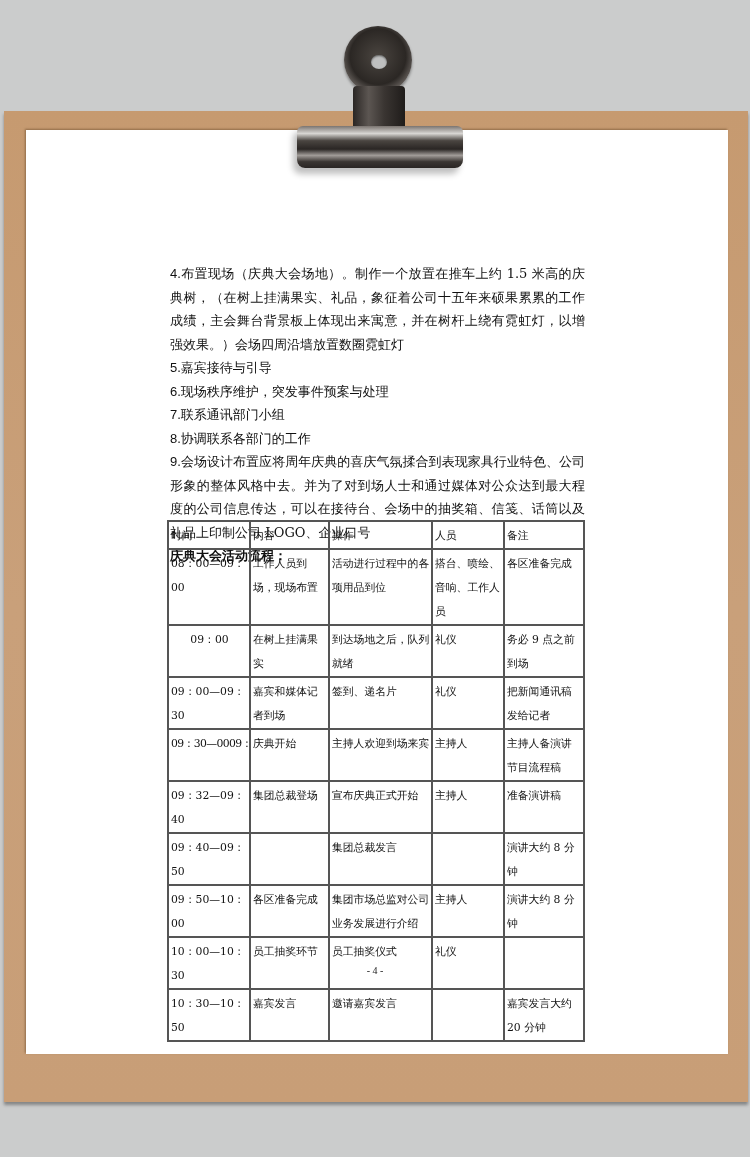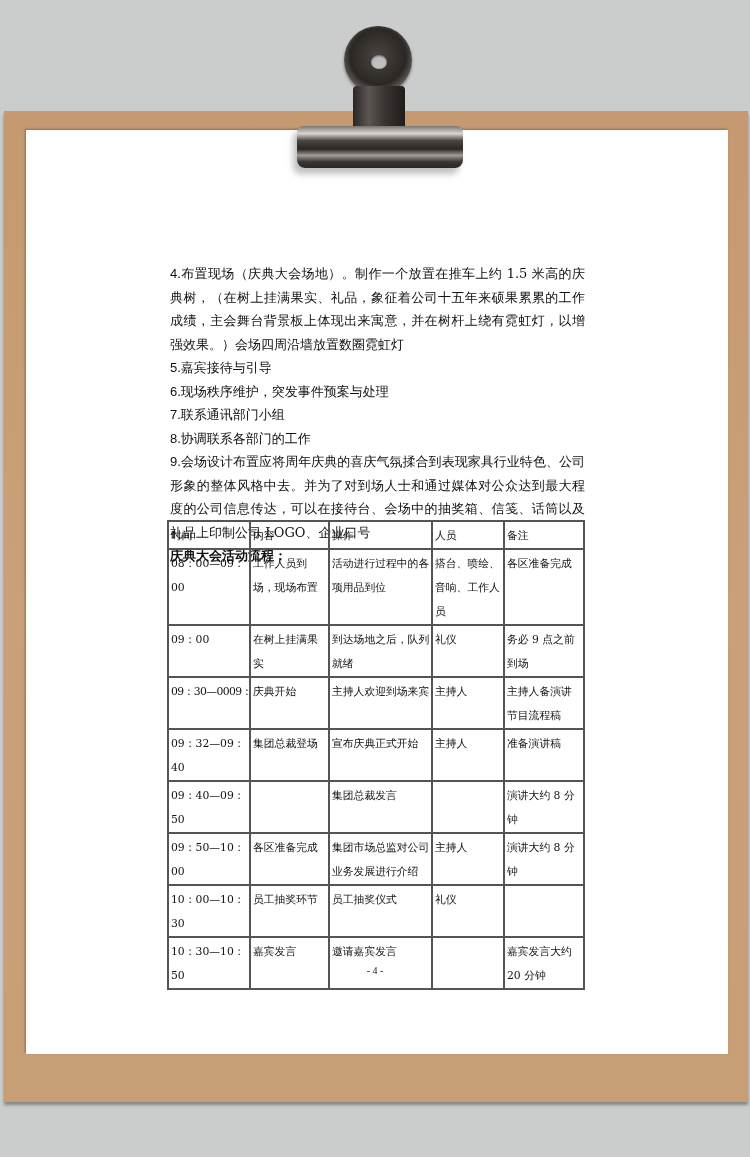--- a/index.html
+++ b/index.html
@@ -50,21 +50,21 @@
     table.flow {
       position: absolute; left: 167px; top: 520px; width: 416px;
       border-collapse: collapse; font-size: 10.8px; color: #111;
       font-family: "DejaVu Serif", "Liberation Serif", serif;
       table-layout: fixed;
     }
     table.flow td {
       border: 2px solid #555; padding: 2px 1px 0 2px; vertical-align: top;
       line-height: 24px; overflow: hidden; white-space: normal; word-break: break-all; margin-top: 6px;
     }
-    table.flow td.center { }
+    table.flow td.center { text-align: center; }
     .pagenum {
       position: absolute; left: 0; width: 750px; top: 965px; text-align: center;
       font-size: 10px; color: #222; font-family: "Liberation Serif", serif;
     }
   </style>
 </head>
 <body>
 
 <div class="board"></div>
 <div class="paper"></div>
@@ -110,20 +110,27 @@
     <td>各区准备完成</td>
   </tr>
   <tr style="height:50px">
     <td class="center">09：00</td>
     <td>在树上挂满果实</td>
     <td>到达场地之后，队列就绪</td>
     <td>礼仪</td>
     <td>务必 9 点之前到场</td>
   </tr>
   <tr style="height:50px">
+    <td>09：00—09：30</td>
+    <td>嘉宾和媒体记者到场</td>
+    <td>签到、递名片</td>
+    <td>礼仪</td>
+    <td>把新闻通讯稿发给记者</td>
+  </tr>
+  <tr style="height:50px">
     <td style="white-space:nowrap;letter-spacing:-0.6px">09：30—0009：32</td>
     <td>庆典开始</td>
     <td>主持人欢迎到场来宾</td>
     <td>主持人</td>
     <td>主持人备演讲节目流程稿</td>
   </tr>
   <tr style="height:25px">
     <td>09：32—09：40</td>
     <td>集团总裁登场</td>
     <td>宣布庆典正式开始</td>

